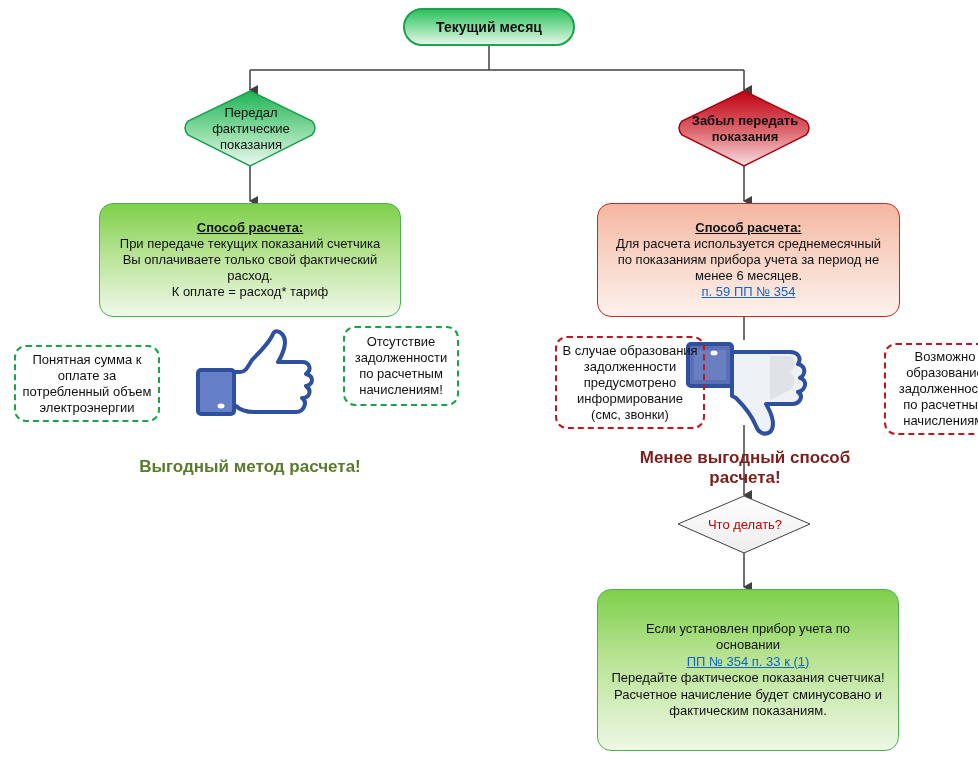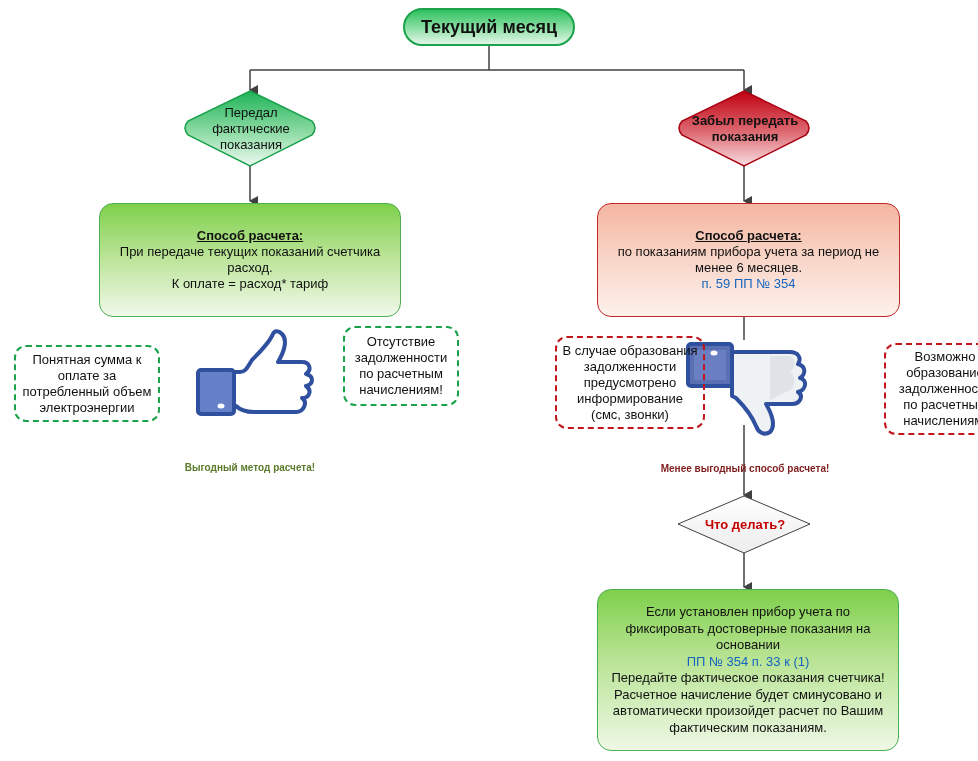--- a/index.html
+++ b/index.html
@@ -5,50 +5,50 @@
   html, body { margin:0; padding:0; background:#ffffff; }
   body { width:978px; height:761px; position:relative; overflow:hidden;
          font-family:"Liberation Sans", "DejaVu Sans", sans-serif; color:#111; }
   .abs { position:absolute; box-sizing:border-box; }
   svg.lines { position:absolute; left:0; top:0; width:978px; height:761px; }
   .center { display:flex; flex-direction:column; align-items:center; justify-content:center; text-align:center; }
 
   .start { left:403px; top:8px; width:172px; height:38px; border-radius:20px;
            border:2px solid #1aa34a;
            background:linear-gradient(#2fc15f 0%, #8fe0a7 55%, #e3f6e8 100%);
-           font-weight:bold; font-size:18px;justify-content:center; }
+           font-weight:bold; font-size:14px;justify-content:center; }
 
   .dtext { font-size:13px; line-height:16px; }
   .d-green-text { left:190px; top:100px; width:122px; height:58px;text-align:center; }
   .d-red-text { left:682px; top:100px; width:126px; height:58px;font-weight:bold; }
 
   .method-green { left:99px; top:203px; width:302px; height:114px; border-radius:14px;
         border:1.5px solid #4caf50;
         background:linear-gradient(#7ed04b 0%, #b8e394 45%, #f0f9ea 100%);
         font-size:13px; line-height:16px; padding:6px 8px; }
   .method-red { left:597px; top:203px; width:303px; height:114px; border-radius:14px;
         border:1.5px solid #c62828;
         background:linear-gradient(#f4b6a0 0%, #f8d3c5 45%, #fdf1ec 100%);
         font-size:13px; line-height:16px; padding:4px 8px; }
   .title-u { font-weight:bold; text-decoration:underline; }
-  .link { color:#1565c0; cursor:pointer; }
+  .link { color:#1565c0; text-decoration:underline; cursor:pointer; }
 
   .note { font-size:13px; line-height:16px; border-radius:12px; padding:4px 4px; }
   .note-green { border:2px dashed #1aa34a; }
   .note-red { border:2px dashed #c0161c;margin-left:44px; }
   .n1 { left:14px; top:345px; width:146px; height:77px; }
   .n2 { left:343px; top:326px; width:116px; height:80px; }
   .n3 { left:511px; top:336px; width:150px; height:93px; }
   .n4 { left:840px; top:343px; width:122px; height:92px; }
 
-  .verdict { font-weight:bold; font-size:10px; }
+  .verdict { font-weight:bold; font-size:17px; }
   .v-green { left:120px; top:458px; width:260px; height:18px; color:#5a7a2c; }
   .v-red { left:610px; top:459px; width:270px; height:18px; color:#7f1d1d; }
 
-  .d-what { left:690px; top:512px; width:110px; height:24px; font-weight:bold; font-size:13px; color:#c40000; }
+  .d-what { left:690px; top:512px; width:110px; height:24px; font-weight:normal; font-size:13px; color:#c40000; }
 
   .action { left:597px; top:589px; width:302px; height:162px; border-radius:14px;
         border:1.5px solid #4caf50;
         background:linear-gradient(#7ed04b 0%, #b5e28f 40%, #eef8e6 100%);
         font-size:13px; line-height:16.5px; padding:0 6px; }
 </style>
 </head>
 <body>
 
 <svg class="lines" viewBox="0 0 978 761">
@@ -110,26 +110,28 @@
 <div class="abs dtext d-green-text center">
   <span style="max-width:90px;">Передал фактические показания</span>
 </div>
 <div class="abs dtext d-red-text center">
   <span style="max-width:116px;">Забыл передать показания</span>
 </div>
 
 <div class="abs method-green center">
   <div class="title-u">Способ расчета:</div>
   <div>При передаче текущих показаний счетчика</div>
+  <div>Вы оплачиваете только свой фактический</div>
   <div>расход.</div>
   <div>К оплате = расход* тариф</div>
 </div>
 
 <div class="abs method-red center">
   <div class="title-u">Способ расчета:</div>
+  <div>Для расчета используется среднемесячный</div>
   <div>по показаниям прибора учета за период не</div>
   <div>менее 6 месяцев.</div>
   <a class="link">п. 59 ПП № 354</a>
 </div>
 
 <div class="abs note note-green n1 center">
   <span>Понятная сумма к оплате за потребленный объем электроэнергии</span>
 </div>
 <div class="abs note note-green n2 center">
   <span>Отсутствие задолженности по расчетным начислениям!</span>
@@ -147,20 +149,18 @@
 <div class="abs verdict v-red center">
   <span>Менее выгодный способ расчета!</span>
 </div>
 
 <div class="abs d-what center">
   <span>Что делать?</span>
 </div>
 
 <div class="abs action center">
   <div>Если установлен прибор учета по</div>
-  <div>фиксировать достоверные показания на</div>
   <div>основании</div>
   <a class="link">ПП № 354 п. 33 к (1)</a>
   <div>Передайте фактическое показания счетчика!</div>
   <div>Расчетное начисление будет сминусовано и</div>
-  <div>автоматически произойдет расчет по Вашим</div>
   <div>фактическим показаниям.</div>
 </div>
 
 </body></html>

